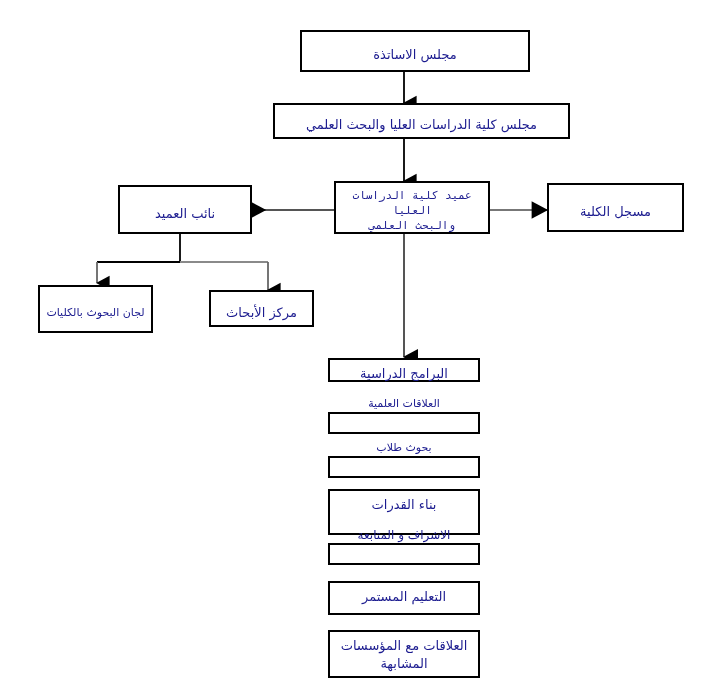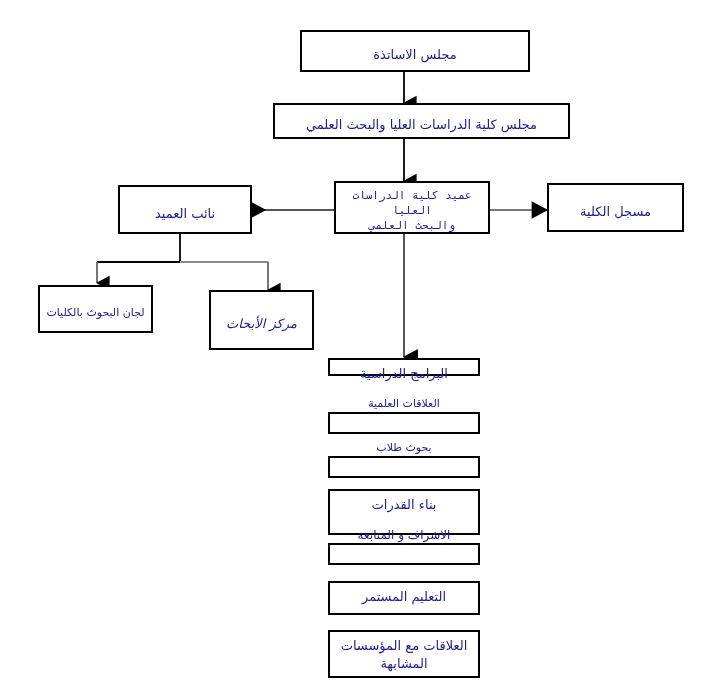--- a/index.html
+++ b/index.html
@@ -102,23 +102,23 @@
 
   <div class="node centered" style="left:334px; top:181px; width:156px; height:53px; font-size:11px;font-family:Liberation Mono, monospace;">عميد كلية الدراسات العليا
 والبحث العلمي</div>
 
   <div class="node centered" style="left:118px; top:185px; width:134px; height:49px;">نائب العميد</div>
 
   <div class="node centered" style="left:547px; top:183px; width:137px; height:49px;">مسجل الكلية</div>
 
   <div class="node centered" style="left:38px; top:285px; width:115px; height:48px; font-size:11px;">لجان البحوث بالكليات</div>
 
-  <div class="node centered" style="left:209px; top:290px; width:105px; height:60px;font-style:italic;">مركز الأبحاث</div>
+  <div class="node centered" style="left:209px; top:290px; width:105px; height:37px;">مركز الأبحاث</div>
 
-  <div class="node" style="left:328px; top:358px; width:152px; height:18px;">البرامج الدراسية</div>
+  <div class="node" style="left:328px; top:358px; width:152px; height:24px;">البرامج الدراسية</div>
 
   <div class="floating-label" style="left:328px; top:397px; width:152px;">العلاقات العلمية</div>
   <div class="node empty" style="left:328px; top:412px; width:152px; height:22px;"></div>
 
   <div class="floating-label" style="left:328px; top:441px; width:152px;">بحوث طلاب</div>
   <div class="node empty" style="left:328px; top:456px; width:152px; height:22px;"></div>
 
   <div class="node" style="left:328px; top:489px; width:152px; height:46px;">بناء القدرات</div>
 
   <div class="floating-label" style="left:328px; top:528px; width:152px; font-size:12px;">الاشراف و المتابعة</div>

